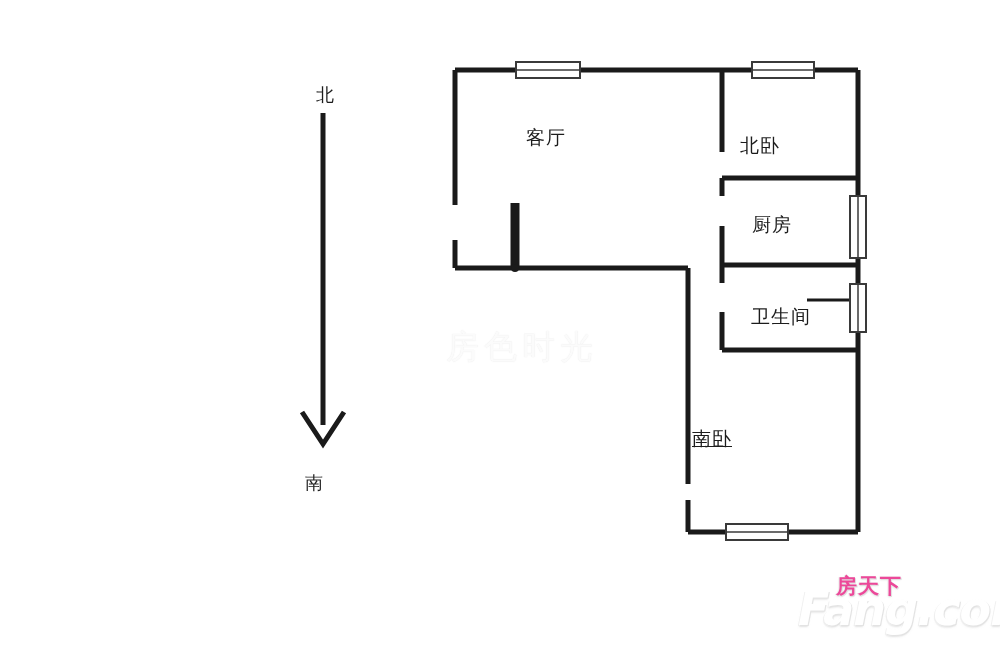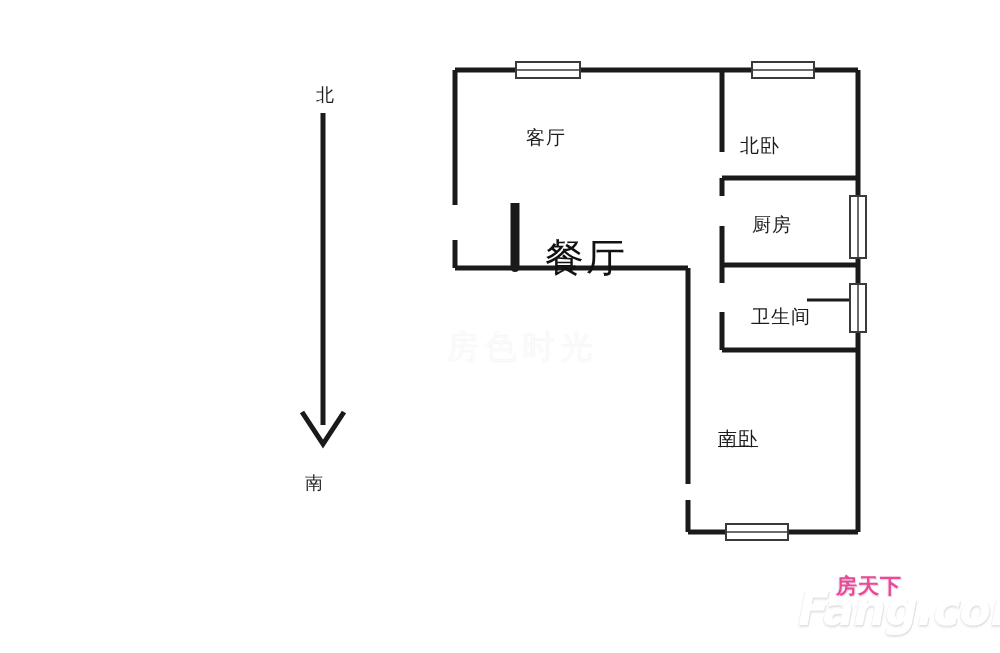--- a/index.html
+++ b/index.html
@@ -185,23 +185,22 @@
   <div class="compass-label" style="left:305px; top:471px;">南</div>
 
   <div class="room-label lbl-small" style="left:526px; top:125px;text-align:center;">客厅</div>
 
   <div class="room-label lbl-small" style="left:740px; top:133px;">北卧</div>
 
   <div class="room-label lbl-small" style="left:752px; top:212px;">厨房</div>
 
   <div class="room-label lbl-small" style="left:751px; top:304px;">卫生间</div>
 
-  <div class="room-label lbl-small" style="left:718px; top:426px;text-decoration:underline;">南卧</div>
-
-  <div class="room-label lbl-big" style="left:545px; top:231px;">餐厅</div>
+  <div class="room-label lbl-small" style="left:692px; top:426px;text-decoration:underline;">南卧</div>
+
 
   <div id="watermark-center">房色时光</div>
 
   <div id="brand-logo">
     <span class="brand-latin">Fang.com</span>
     <span class="brand-cjk">房天下</span>
   </div>
 
 </div>
 

